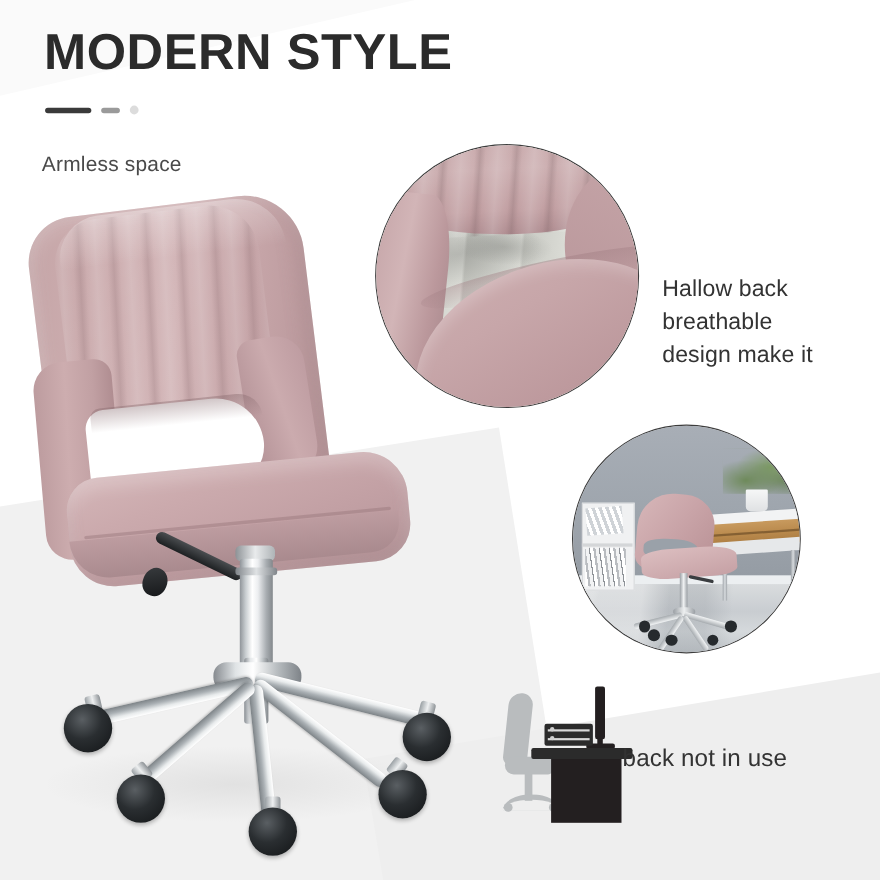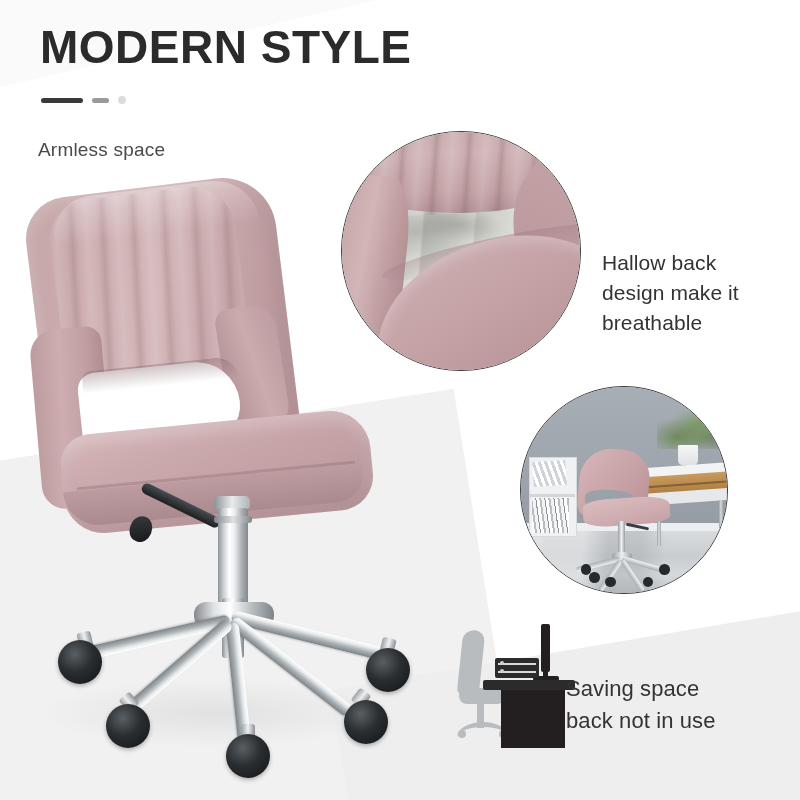--- a/index.html
+++ b/index.html
@@ -538,22 +538,22 @@
       </div>
       <div id="c1-post"></div>
       <div id="c1-rightblob"></div>
       <div id="c1-seat-edge"></div>
       <div id="c1-seat"></div>
     </div>
   </div>
 
   <div class="callout" id="callout-top">
     <div>Hallow back</div>
+    <div>breathable</div>
     <div>design make it</div>
-    <div>breathable</div>
   </div>
 
   <div class="circle" id="circle-room">
     <div class="cimg">
       <div id="c2-wall"></div>
       <div id="c2-baseboard"></div>
       <div id="c2-floor"></div>
       <div id="c2-floor-marble"></div>
 
       <div id="c2-shelf"></div>
@@ -604,17 +604,16 @@
     <div id="di-books"></div>
     <div id="di-books-l1"></div>
     <div id="di-books-l2"></div>
     <div id="di-books-d1"></div>
     <div id="di-books-d2"></div>
     <div id="di-desktop"></div>
     <div id="di-deskbody"></div>
   </div>
 
   <div class="callout" id="callout-bottom">
-    <div>Saving space</div>
     <div>back not in use</div>
   </div>
 
 </div>
 
 </body></html>

